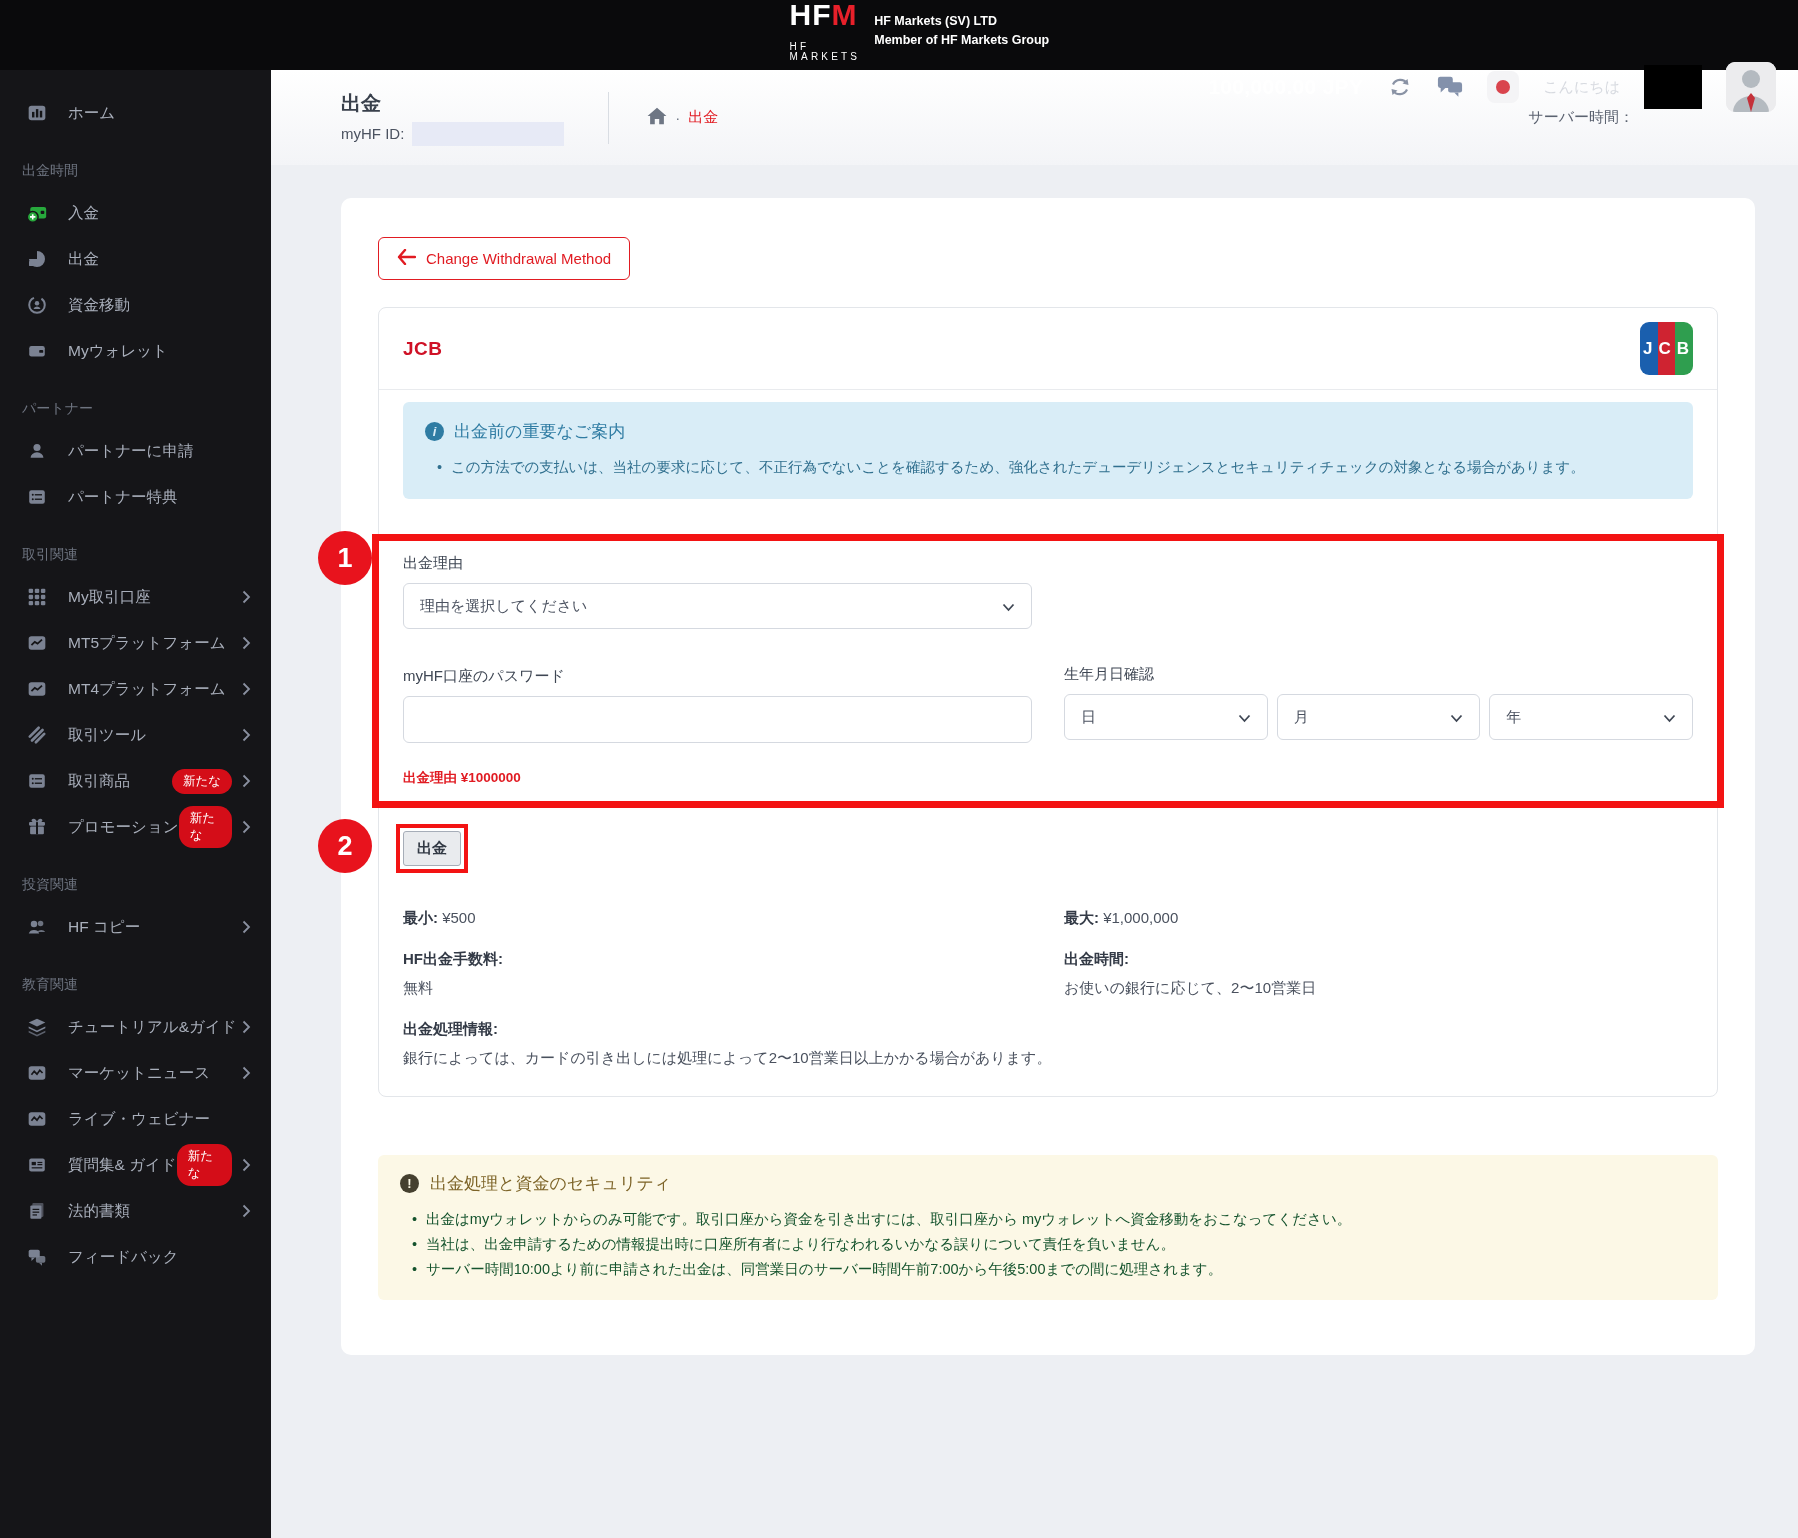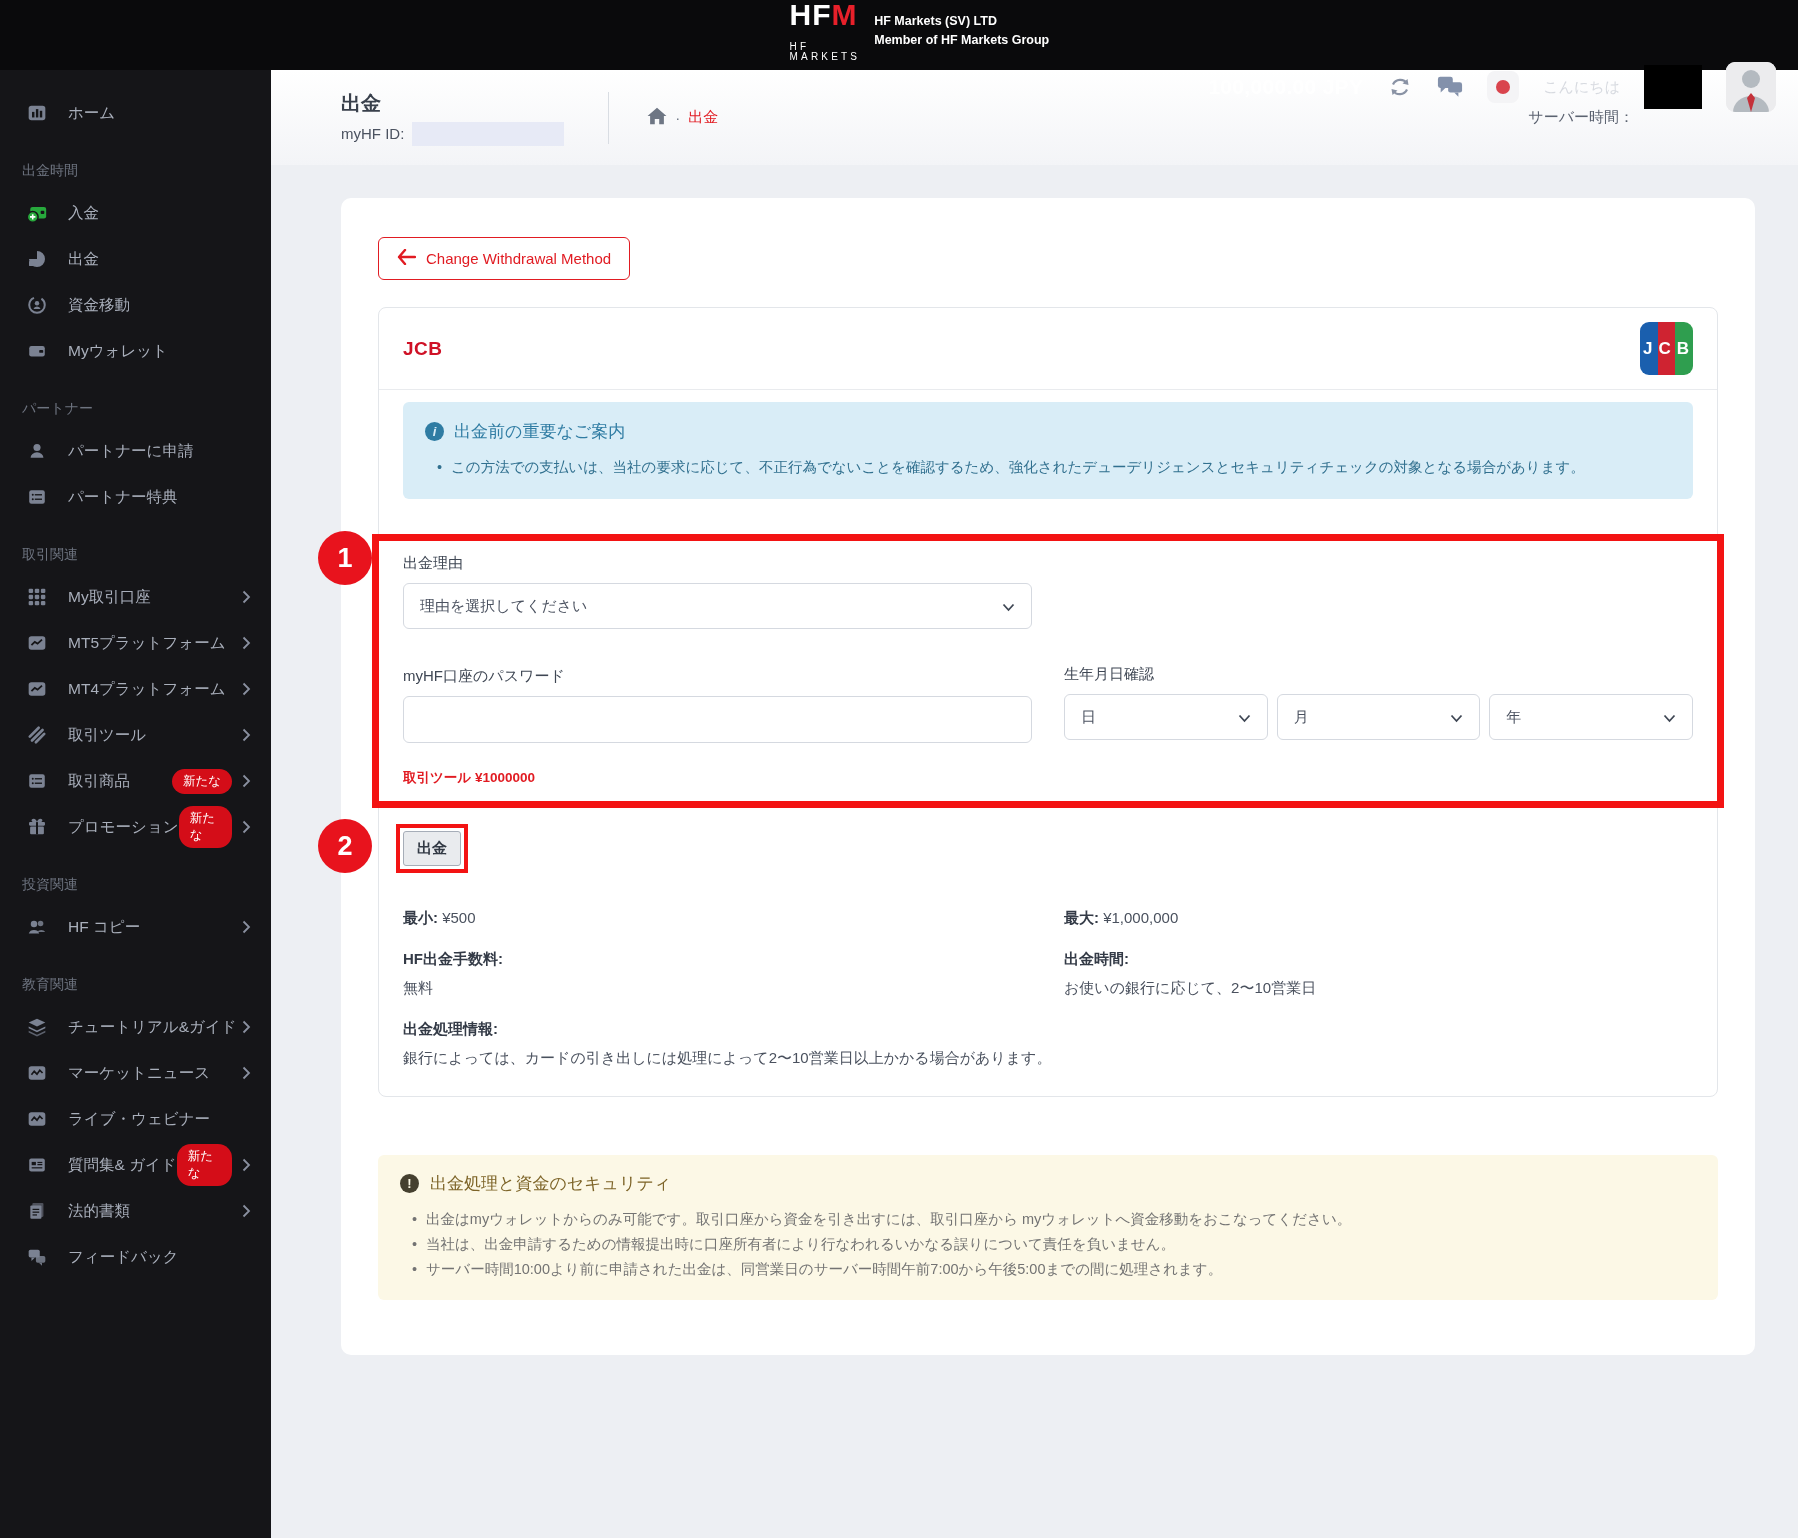--- a/index.html
+++ b/index.html
@@ -90,21 +90,21 @@
   .limits { margin-top:36px; }
   .lim-grid { display:grid; grid-template-columns:1fr 1fr; column-gap:32px; row-gap:22px; }
   .lim-span { grid-column:1 / span 2; }
   .lim-inline { font-size:15px; color:#4a515e; }
   .lim-b { font-weight:bold; color:#343b47; }
   .lim-val { margin-top:8px; font-size:15px; color:#4a515e; line-height:21px; }
 
   .warn-box { background:#fcf8e6; border-radius:6px; padding:17px 22px 18px; margin-top:58px; }
   .warn-title { display:flex; align-items:center; gap:11px; color:#7d6428; font-size:17px; }
   .wb-ico { width:19px; height:19px; border-radius:50%; background:#45402f; color:#fcf8e6; font-size:13px; font-weight:bold; display:flex; align-items:center; justify-content:center; flex:none; }
-  .warn-box li { color:#737373; font-size:14.5px; line-height:25px; padding-left:26px; position:relative; }
+  .warn-box li { color:#14532d; font-size:14.5px; line-height:25px; padding-left:26px; position:relative; }
   .warn-box li::before { content:"•"; position:absolute; left:12px; }
 </style>
 </head>
 <body>
 
 <div class="topbar">
   <div class="logo-wrap">
     <div class="logo-main">
       <div class="logo-hfm">HF<span class="m-red">M</span></div>
       <div class="logo-sub">HF MARKETS</div>
@@ -495,21 +495,21 @@
                   <span>理由を選択してください</span>
                   <span><svg width="13" height="9" viewBox="0 0 13 9">
                         <polyline points="1.5,1.5 6.5,7 11.5,1.5" stroke="#3f4754" stroke-width="1.8" fill="none"></polyline>
                       </svg></span>
                 </div>
               </div>
               <div style="margin-bottom:0">
                 <div class="f-label">myHF口座のパスワード</div>
                 <input type="password" class="txt-input" style="">
               </div>
-              <div class="max-note">取引ツール ¥1000000</div>
+              <div class="max-note">出金理由 ¥1000000</div>
             </div>
             <div>
               <div class="f-block" style="visibility:hidden">
                   <div class="f-label">&nbsp;</div>
                   <div class="sel"></div>
                 </div>
               <div class="f-block">
                 <div class="f-label">生年月日確認</div>
                 <div class="dob-row">
                   <div class="sel">

